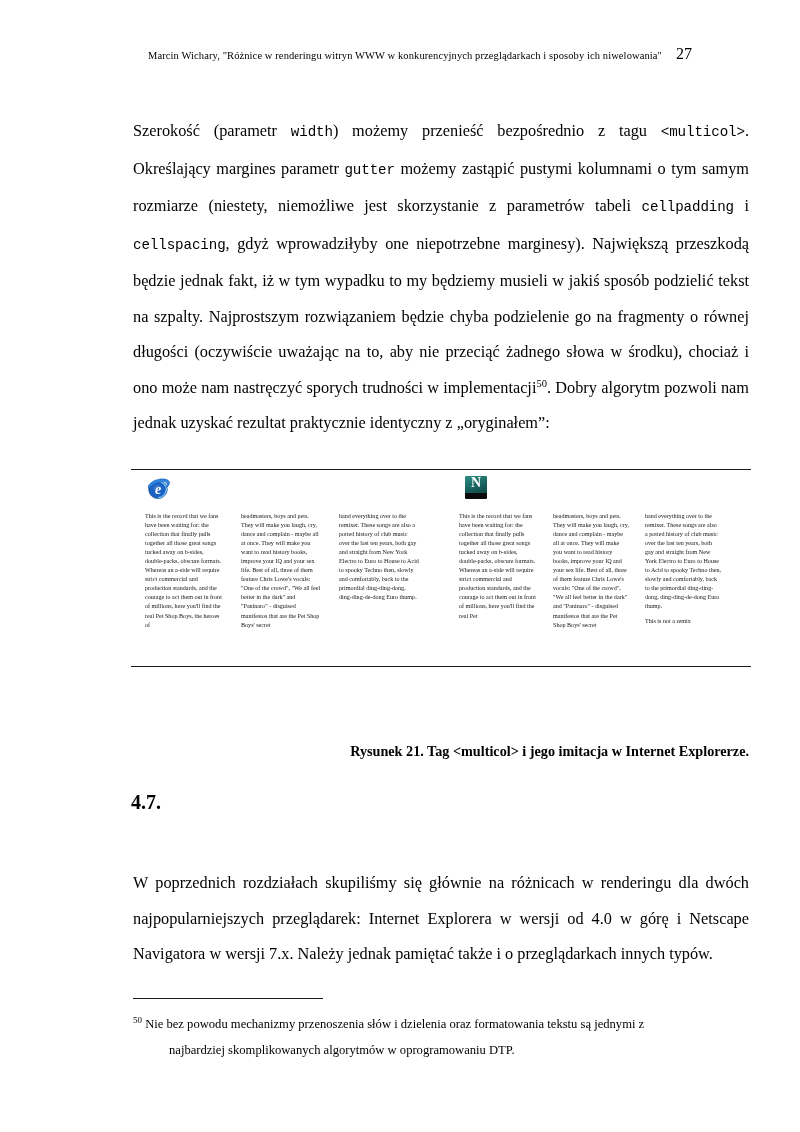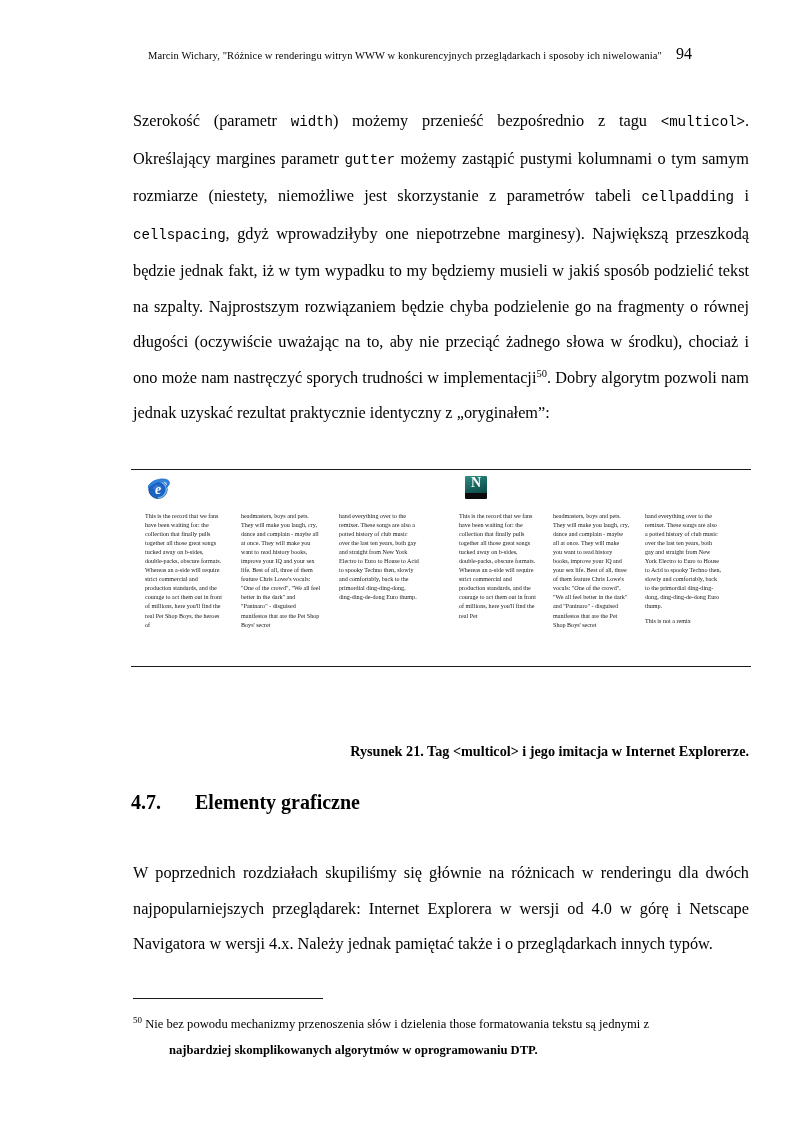--- a/index.html
+++ b/index.html
@@ -42,20 +42,21 @@
 
   
   .body-block {
     position: absolute;
     left: 133px;
     width: 616px;
     font-size: 16.3px;
     line-height: 35.5px;
     text-align: justify;
     text-justify: inter-word;
+    margin-top: 10px;
   }
   .body-block p {
     margin: 0;
     text-indent: 0;
   }
   .indent-first {
     text-indent: 56px;
   }
   code, .mono {
     font-family: "Liberation Mono", "DejaVu Sans Mono", monospace;
@@ -209,36 +210,35 @@
     line-height: 26px;
     text-align: justify;
     position: relative;
     padding-left: 12px;
     text-indent: -12px;
   }
   .footnote .fn-cont {
     display: block;
     padding-left: 24px;
     text-indent: 0;
-    font-weight: bold;
   }
   .footnote sup {
     font-size: 9px;
     vertical-align: super;
     line-height: 0;
   }
 </style>
 </head>
 <body>
 
 <div class="page">
 
   <div class="running-header">
     <span class="hdr-text">Marcin Wichary, "Różnice w renderingu witryn WWW w konkurencyjnych przeglądarkach i sposoby ich niwelowania"</span>
-    <span class="page-number">94</span>
+    <span class="page-number">27</span>
   </div>
 
   <div class="body-block" id="para-1">
     <p class="indent-first"><span>Szerokość (parametr </span><code class="mono">width</code><span>) możemy przenieść bezpośrednio z tagu </span><code class="mono">&lt;multicol&gt;</code><span>. Określający margines parametr </span><code class="mono">gutter</code><span> możemy zastąpić pustymi kolumnami o tym samym rozmiarze (niestety, niemożliwe jest skorzystanie z parametrów tabeli </span><code class="mono">cellpadding</code><span> i </span><code class="mono">cellspacing</code><span>, gdyż wprowadziłyby one niepotrzebne marginesy). Największą przeszkodą będzie jednak fakt, iż w tym wypadku to my będziemy musieli w jakiś sposób podzielić tekst na szpalty. Najprostszym rozwiązaniem będzie chyba podzielenie go na fragmenty o równej długości (oczywiście uważając na to, aby nie przeciąć żadnego słowa w środku), chociaż i ono może nam nastręczyć sporych trudności w implementacji</span><sup class="fn">50</sup><span>. Dobry algorytm pozwoli nam jednak uzyskać rezultat praktycznie identyczny z „oryginałem”:</span></p>
   </div>
 
   <div class="figure">
     <hr class="fig-rule">
     <div class="fig-body">
 
@@ -292,25 +292,24 @@
       </div>
 
     </div>
     <hr class="fig-rule">
   </div>
 
   <div class="caption">Rysunek 21. Tag &lt;multicol&gt; i jego imitacja w Internet Explorerze.</div>
 
   <div class="section-heading">
     <span class="sh-num">4.7.</span>
-    <span>Elementy graficzne</span>
   </div>
 
   <div class="body-block" id="para-2">
-    <p class="indent-first">W poprzednich rozdziałach skupiliśmy się głównie na różnicach w renderingu dla dwóch najpopularniejszych przeglądarek: Internet Explorera w wersji od 4.0 w górę i Netscape Navigatora w wersji 4.x. Należy jednak pamiętać także i o przeglądarkach innych typów.</p>
+    <p class="indent-first">W poprzednich rozdziałach skupiliśmy się głównie na różnicach w renderingu dla dwóch najpopularniejszych przeglądarek: Internet Explorera w wersji od 4.0 w górę i Netscape Navigatora w wersji 7.x. Należy jednak pamiętać także i o przeglądarkach innych typów.</p>
   </div>
 
   <div class="footnote-area">
     <hr class="footnote-rule">
-    <div class="footnote"><sup>50</sup><span> Nie bez powodu mechanizmy przenoszenia słów i dzielenia those formatowania tekstu są jednymi z</span><span class="fn-cont">najbardziej skomplikowanych algorytmów w oprogramowaniu DTP.</span></div>
+    <div class="footnote"><sup>50</sup><span> Nie bez powodu mechanizmy przenoszenia słów i dzielenia oraz formatowania tekstu są jednymi z</span><span class="fn-cont">najbardziej skomplikowanych algorytmów w oprogramowaniu DTP.</span></div>
   </div>
 
 </div>
 
 </body></html>

